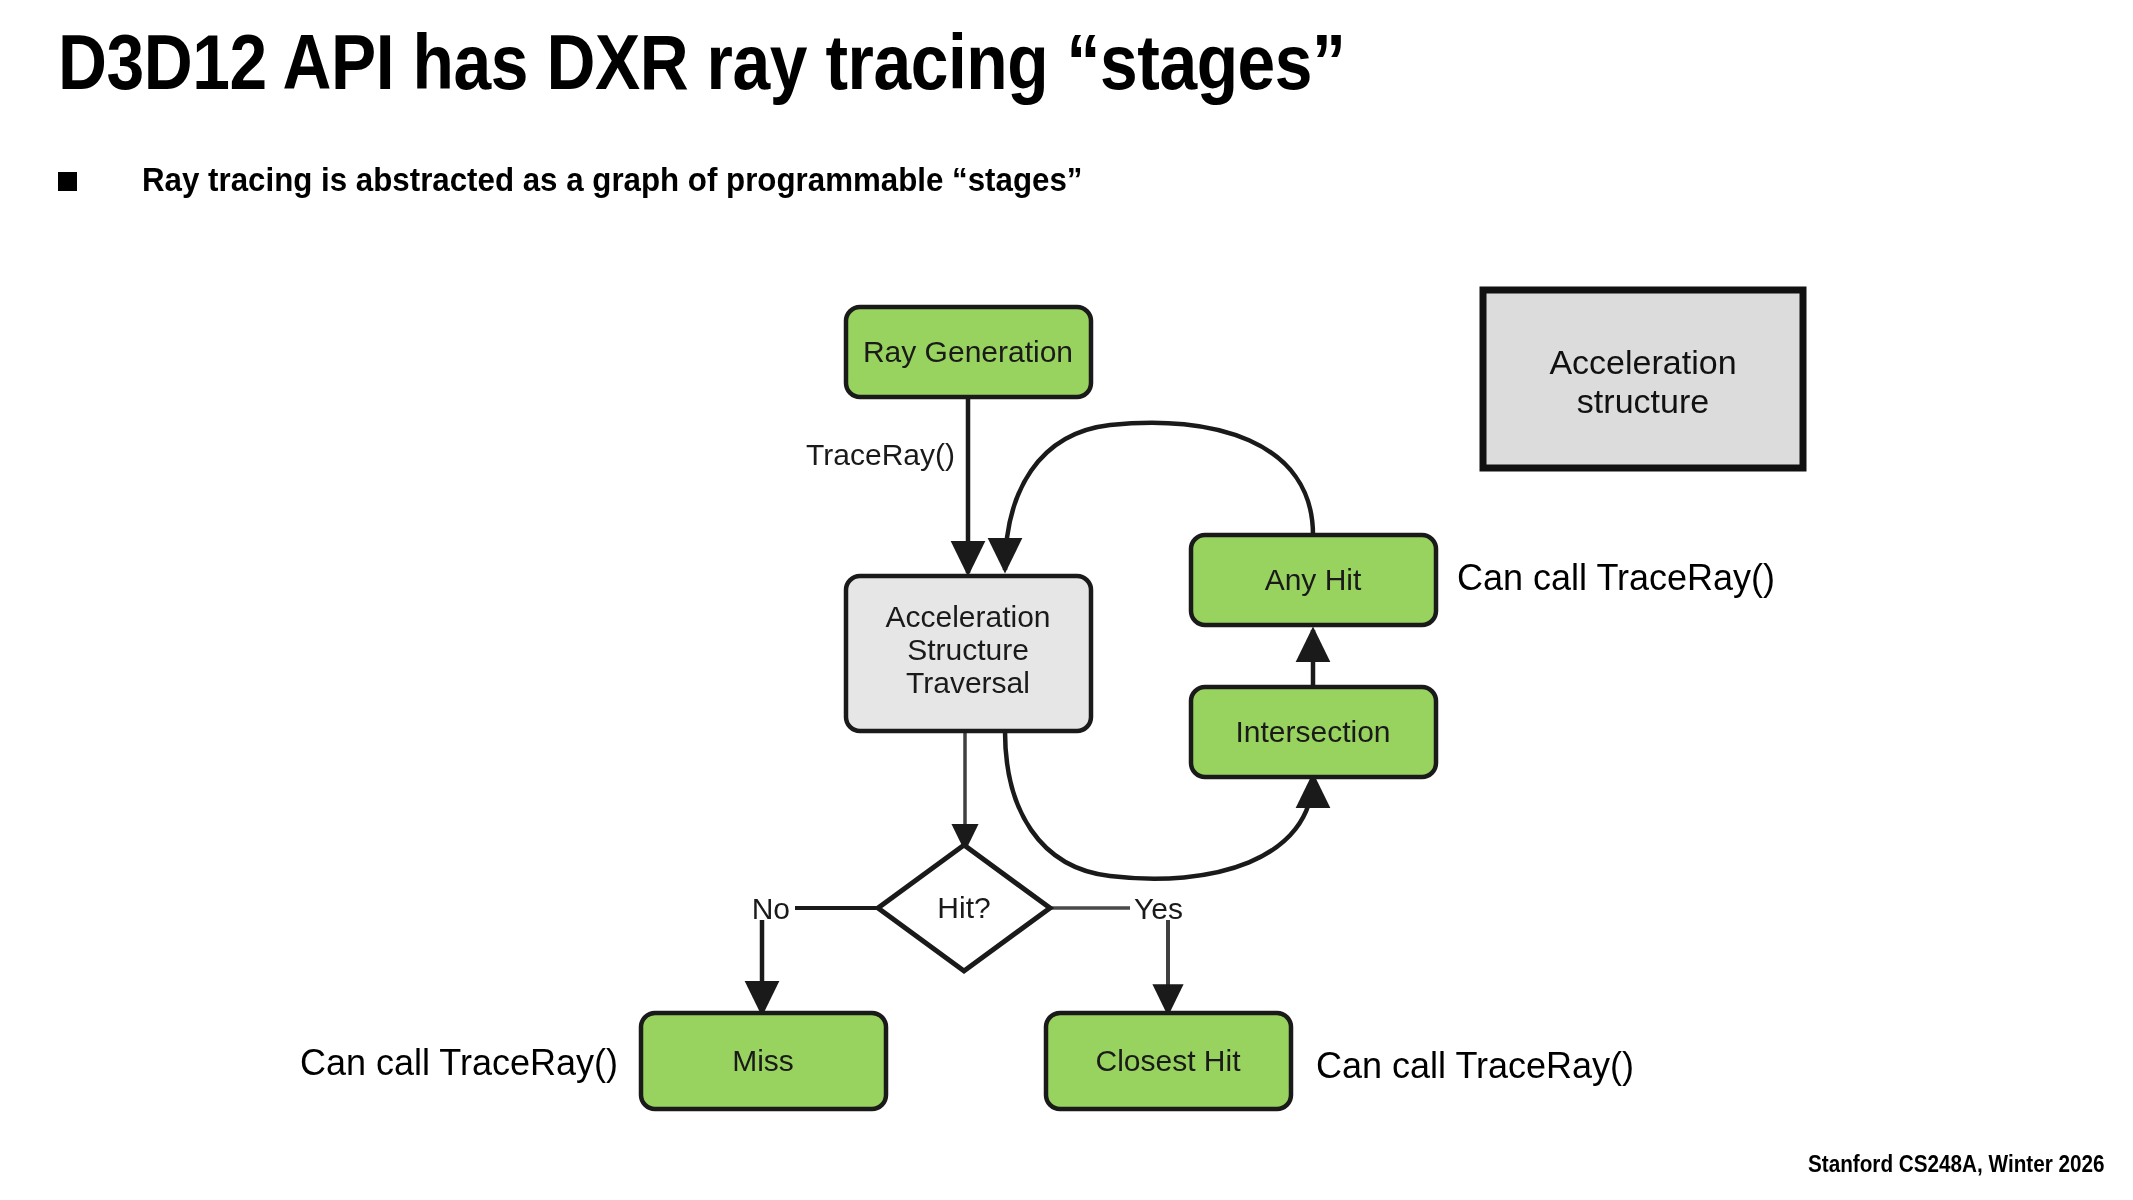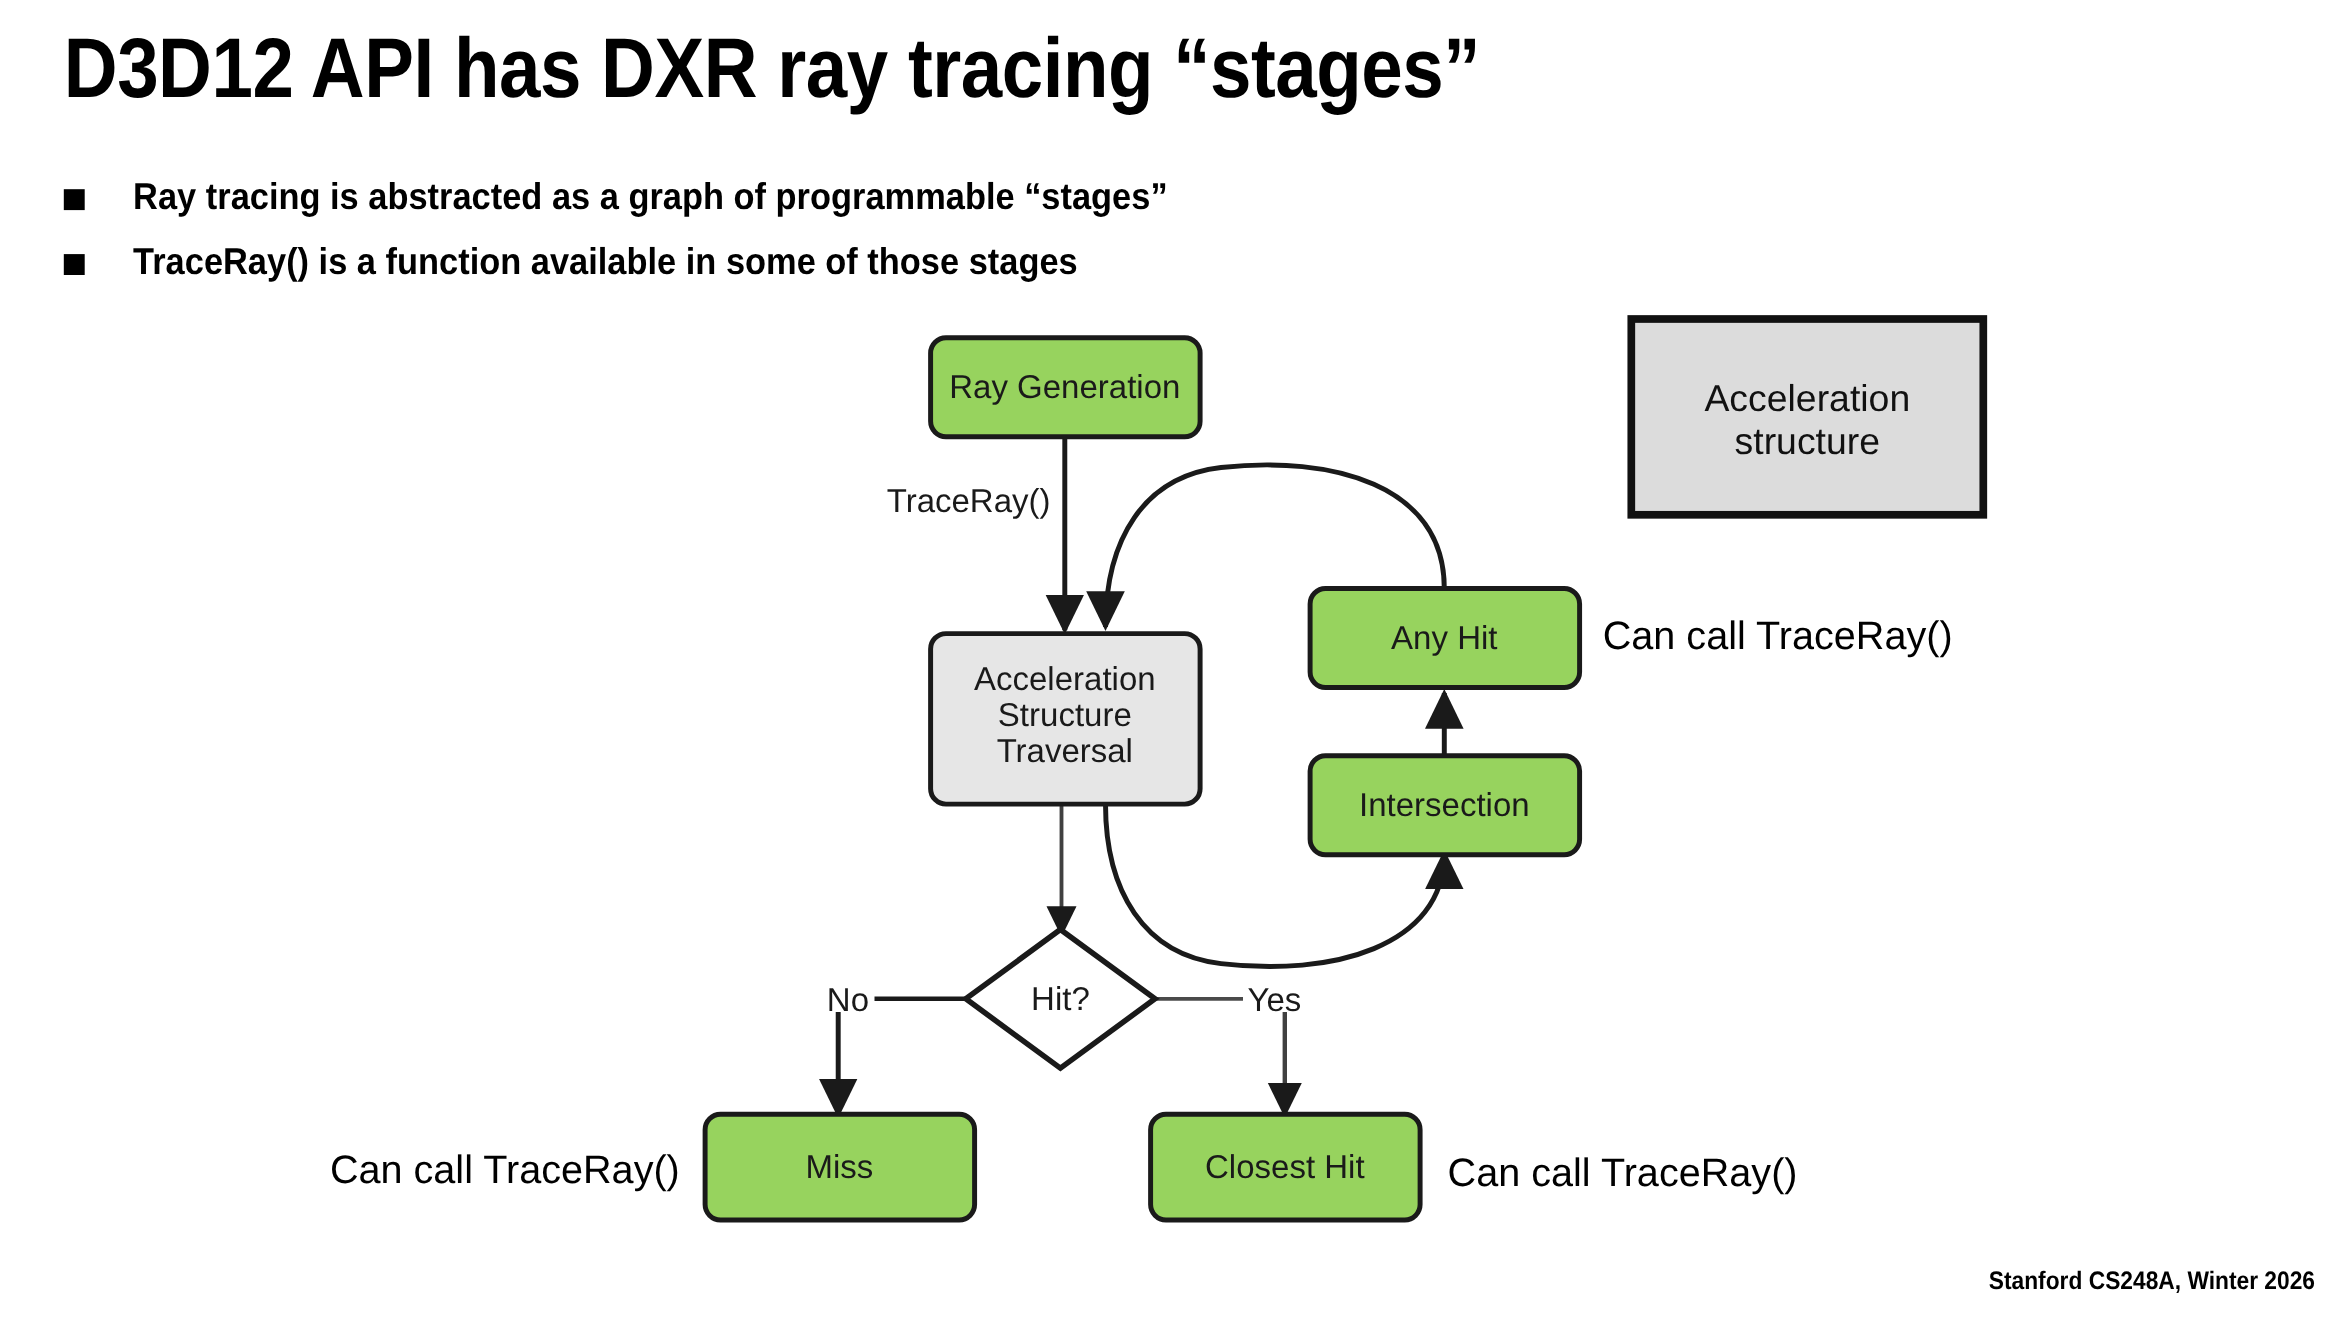--- a/index.html
+++ b/index.html
@@ -35,20 +35,21 @@
   #bullet-list {
     position: absolute;
     left: 58px;
     top: 160px;
     width: 1400px;
   }
   .bullet-row {
     display: flex;
     align-items: flex-start;
     margin-bottom: 20px;
+    gap: 21px;
   }
   .bullet-marker {
     width: 19px;
     height: 19px;
     background: #000000;
     margin-top: 12px;
     margin-right: 44px;
     flex: 0 0 auto;
   }
   .bullet-text {
@@ -111,24 +112,20 @@
 
 <div id="slide-title">D3D12 API has DXR ray tracing “stages”</div>
 
 <div id="bullet-list">
 
   <div class="bullet-row">
     <span class="bullet-marker"></span>
     <span class="bullet-text">Ray tracing is abstracted as a graph of programmable “stages”</span>
   </div>
 
-  <div class="bullet-row">
-    <span class="bullet-marker"></span>
-    <span class="bullet-text">TraceRay() is a function available in some of those stages</span>
-  </div>
 
 </div>
 
 <div id="diagram">
 <svg width="2133" height="1200" viewBox="0 0 2133 1200" xmlns="http://www.w3.org/2000/svg">
 
   <defs>
     <marker id="arrowhead" markerWidth="9" markerHeight="9" refX="7.2" refY="4.5" orient="auto" markerUnits="strokeWidth">
       <path d="M0,0.6 L8,4.5 L0,8.4 Z" fill="#1a1a1a"></path>
     </marker>

